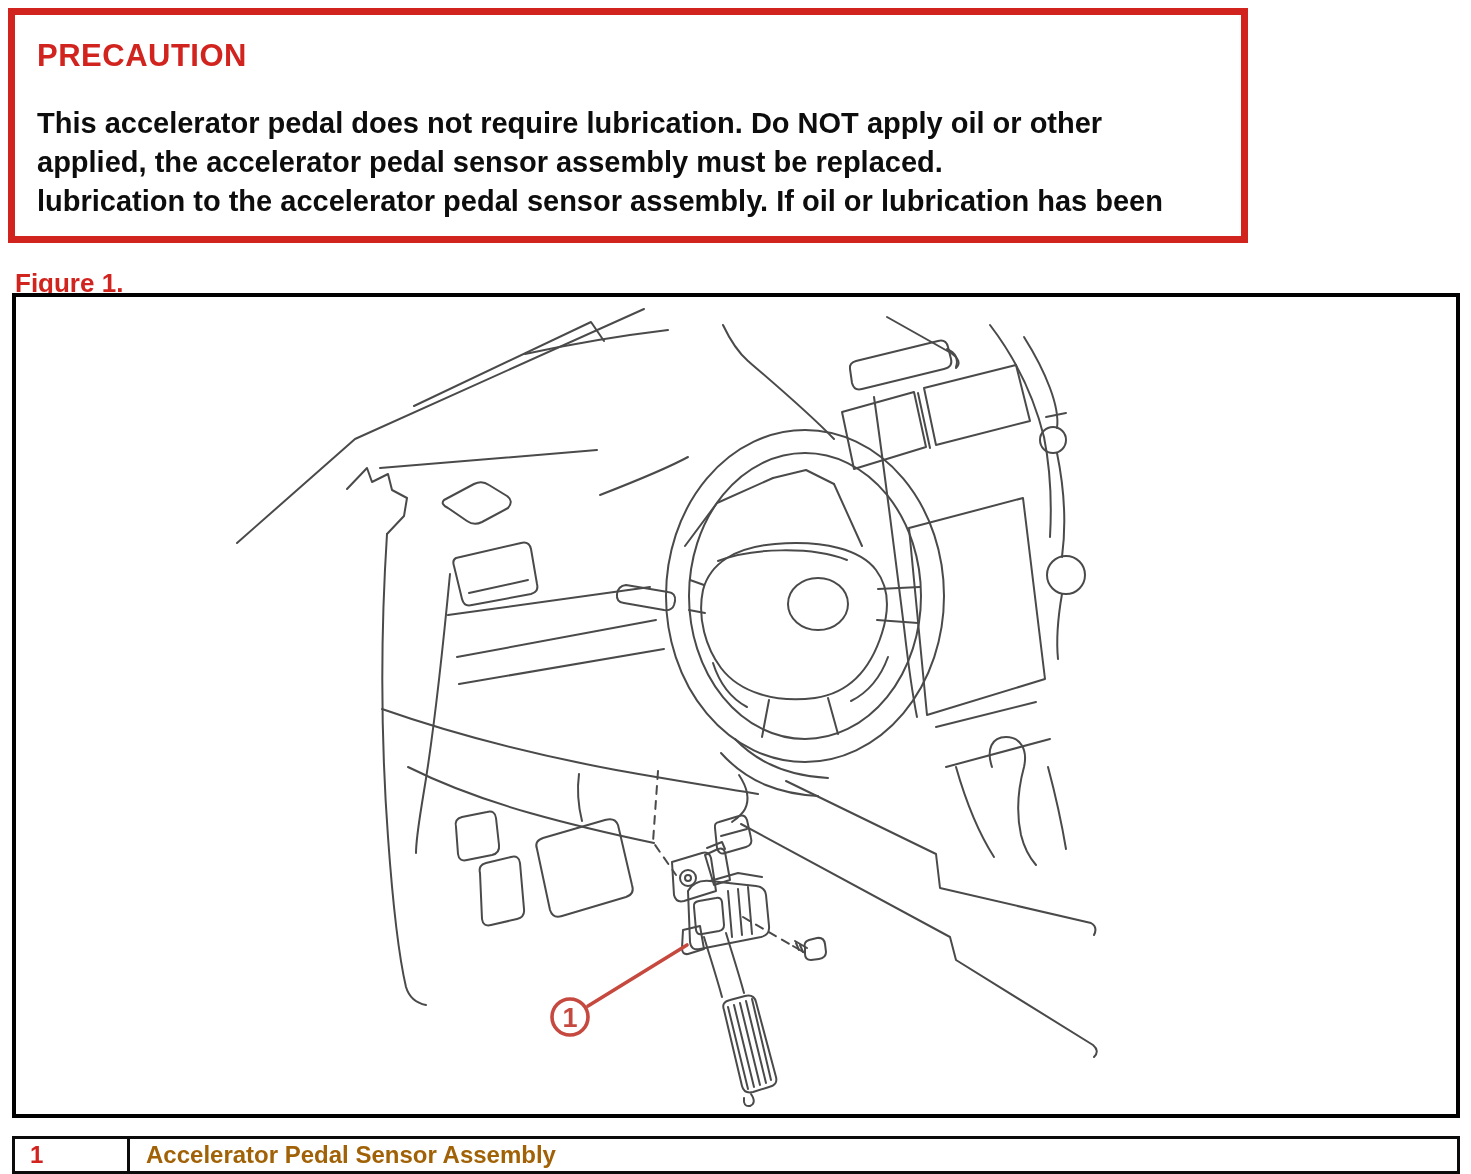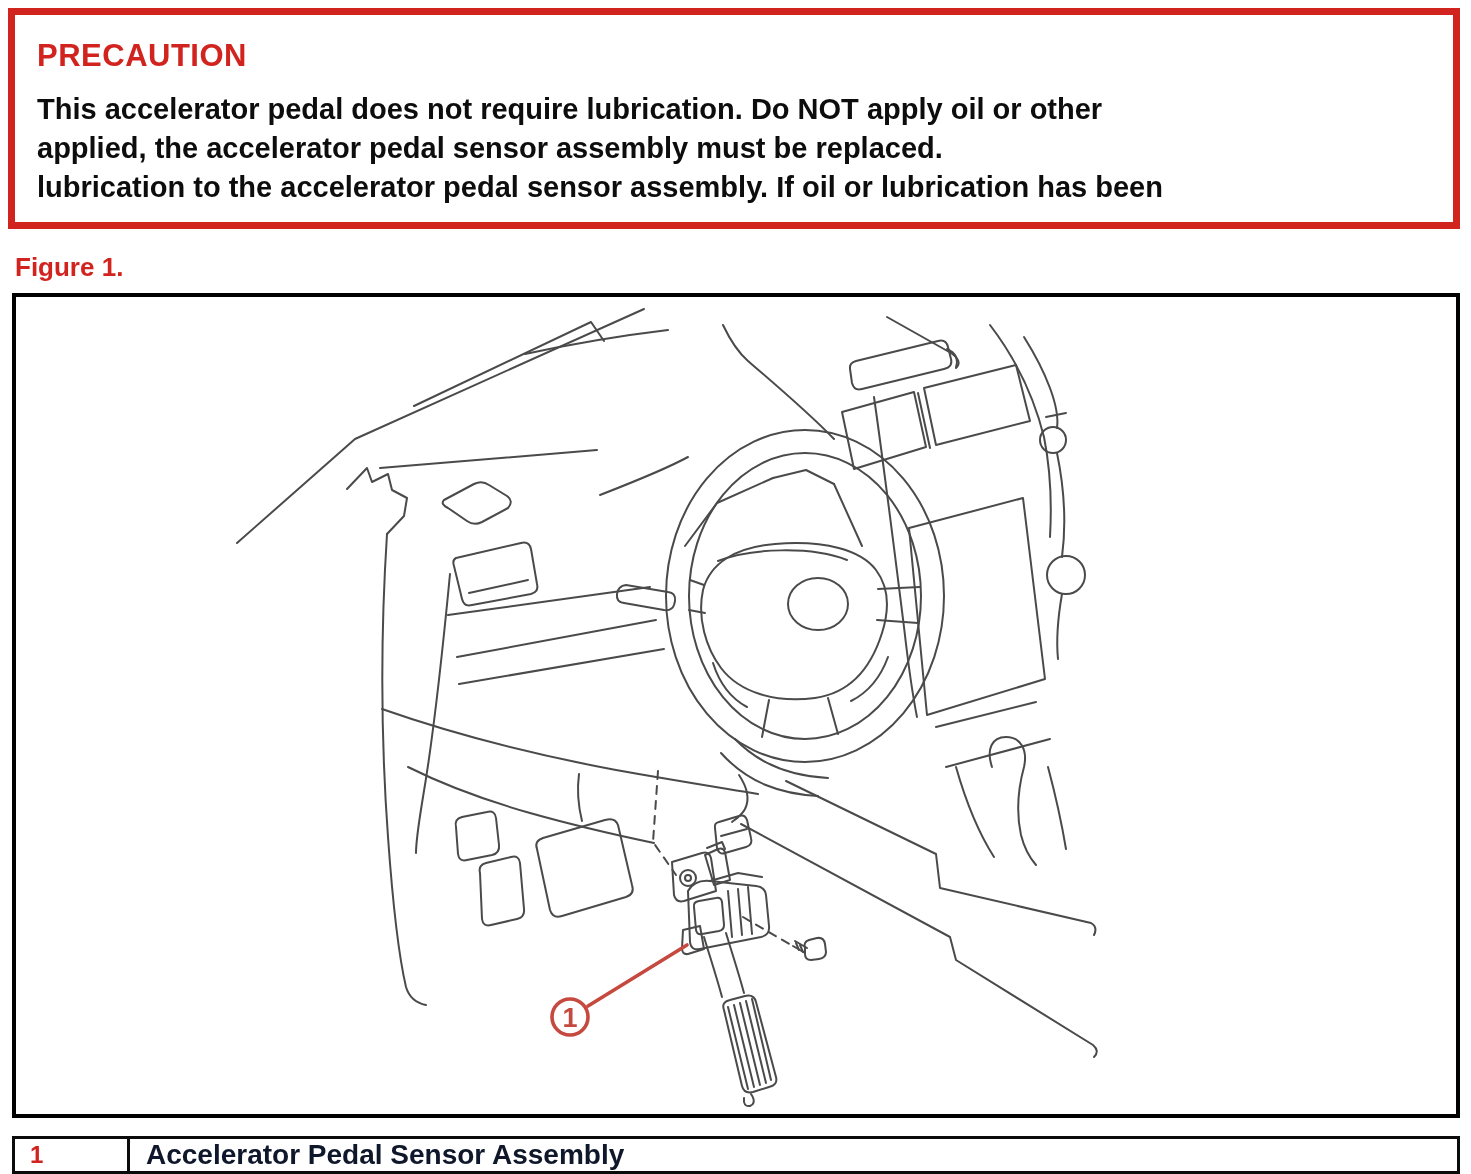--- a/index.html
+++ b/index.html
@@ -4,53 +4,53 @@
 <style>
   * { margin:0; padding:0; box-sizing:border-box; }
   html,body { width:1471px; height:1174px; }
   body {
     position:relative;
     background:#ffffff;
     font-family:"Liberation Sans","DejaVu Sans",sans-serif;
     overflow:hidden;
   }
   .precaution-box {
-    position:absolute; left:8px; top:8px; width:1452px;
+    position:absolute; left:8px; top:8px; width:1240px;
     border:7px solid #d2241f; background:#fff;
     padding:23px 20px 15px 22px;
   }
   .precaution-title {
     font-size:31px; font-weight:bold; color:#d2241f; letter-spacing:0.5px;
   }
-  .precaution-body { margin-top:16px; }
+  .precaution-body { margin-top:30px; }
   .precaution-line {
     font-size:29px; font-weight:bold; color:#0d0d0d;
     line-height:39px; white-space:nowrap;
   }
   .figure-label {
-    position:absolute; left:15px; top:252px;
+    position:absolute; left:15px; top:268px;
     font-size:26px; font-weight:bold; color:#d2241f;
   }
   .figure-box {
     position:absolute; left:12px; top:293px; width:1448px; height:825px;
     border:4px solid #000; background:#fff;
   }
   .figure-box svg { display:block; width:1440px; height:817px; }
   .parts-table {
     position:absolute; left:12px; top:1136px; width:1448px; height:38px;
     border:3px solid #0b0b0b; background:#fff; display:flex; align-items:stretch;
   }
   .cell-ref {
     width:115px; flex:none; border-right:3px solid #0b0b0b;
     display:flex; align-items:center; padding-left:15px;
     font-size:24px; font-weight:bold; color:#d2241f;
   }
   .cell-name {
     flex:1; display:flex; align-items:center; padding-left:16px;
-    font-size:28px; font-weight:bold; color:#0f172a;
+    font-size:24px; font-weight:bold; color:#a16207;
   }
   .art { stroke:#4a4a4a; stroke-width:2; fill:none; stroke-linecap:round; stroke-linejoin:round; }
   .art-dashed { stroke-dasharray:8 7; }
   .callout-line { stroke:#c6493f; stroke-width:3.6; fill:none; stroke-linecap:round; }
   .callout-circle { stroke:#c6493f; stroke-width:3.6; fill:#ffffff; }
   .callout-number {
     font-family:"Liberation Sans","DejaVu Sans",sans-serif;
     font-size:27px; font-weight:bold; fill:#c6493f;
     text-anchor:middle; dominant-baseline:central;
   }

